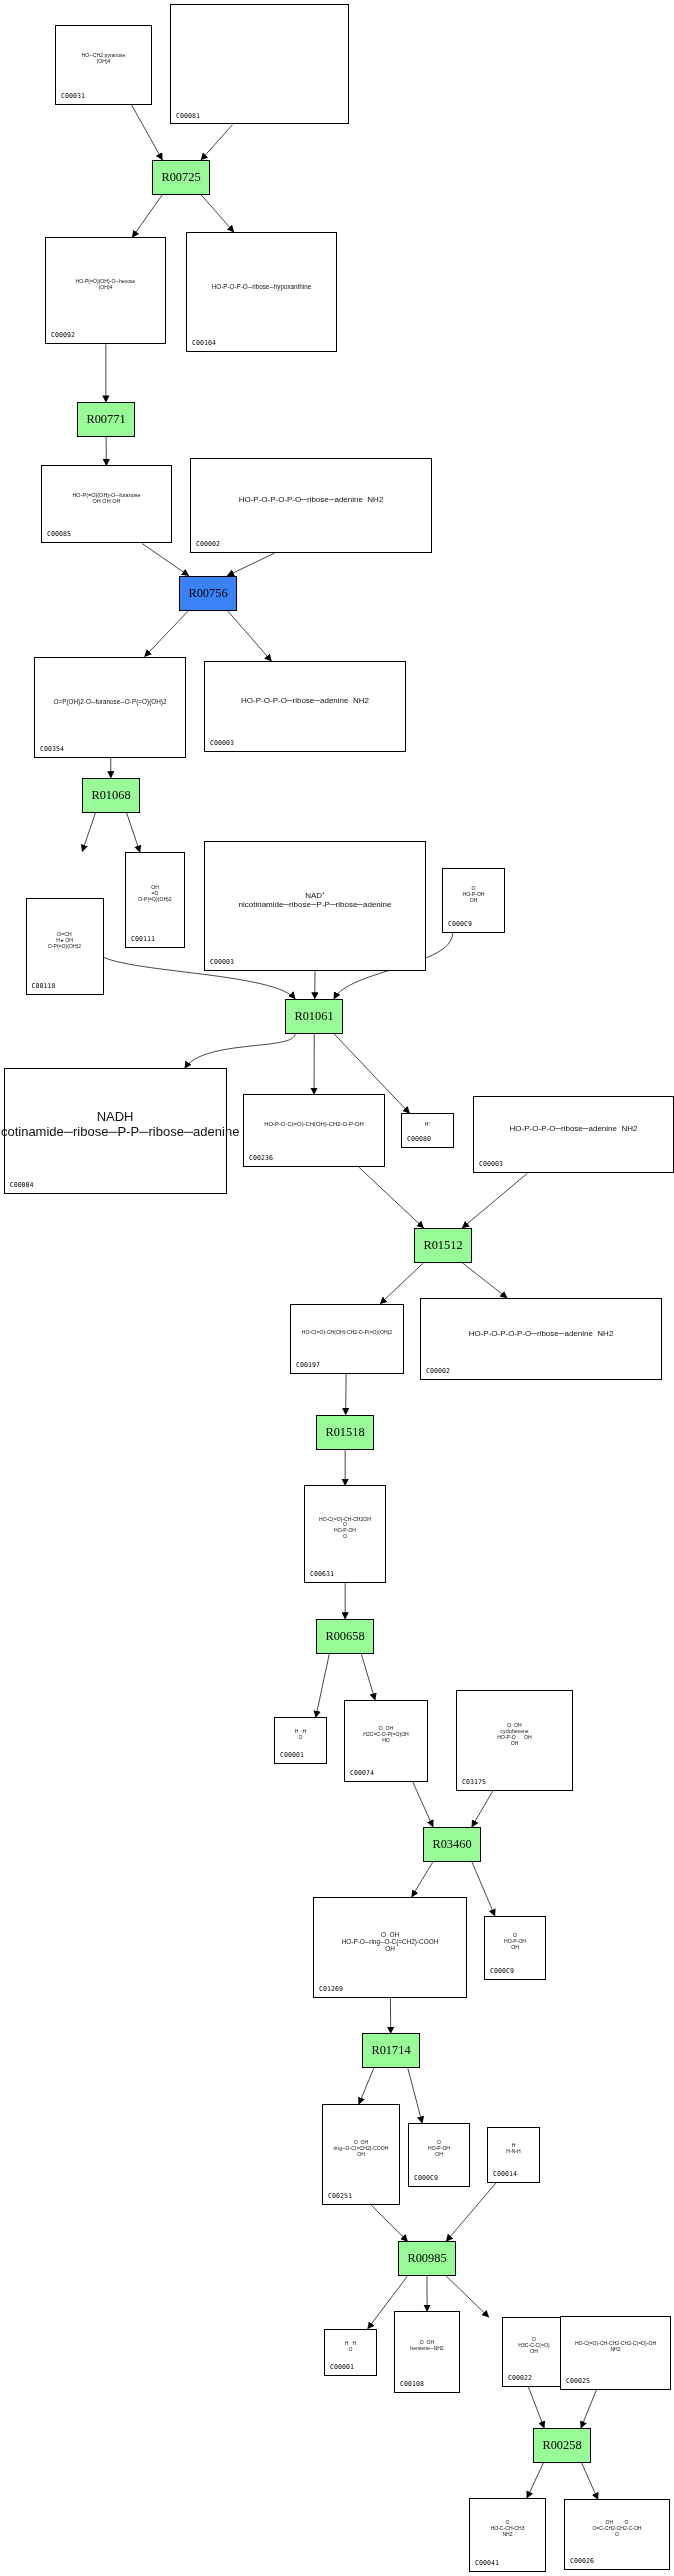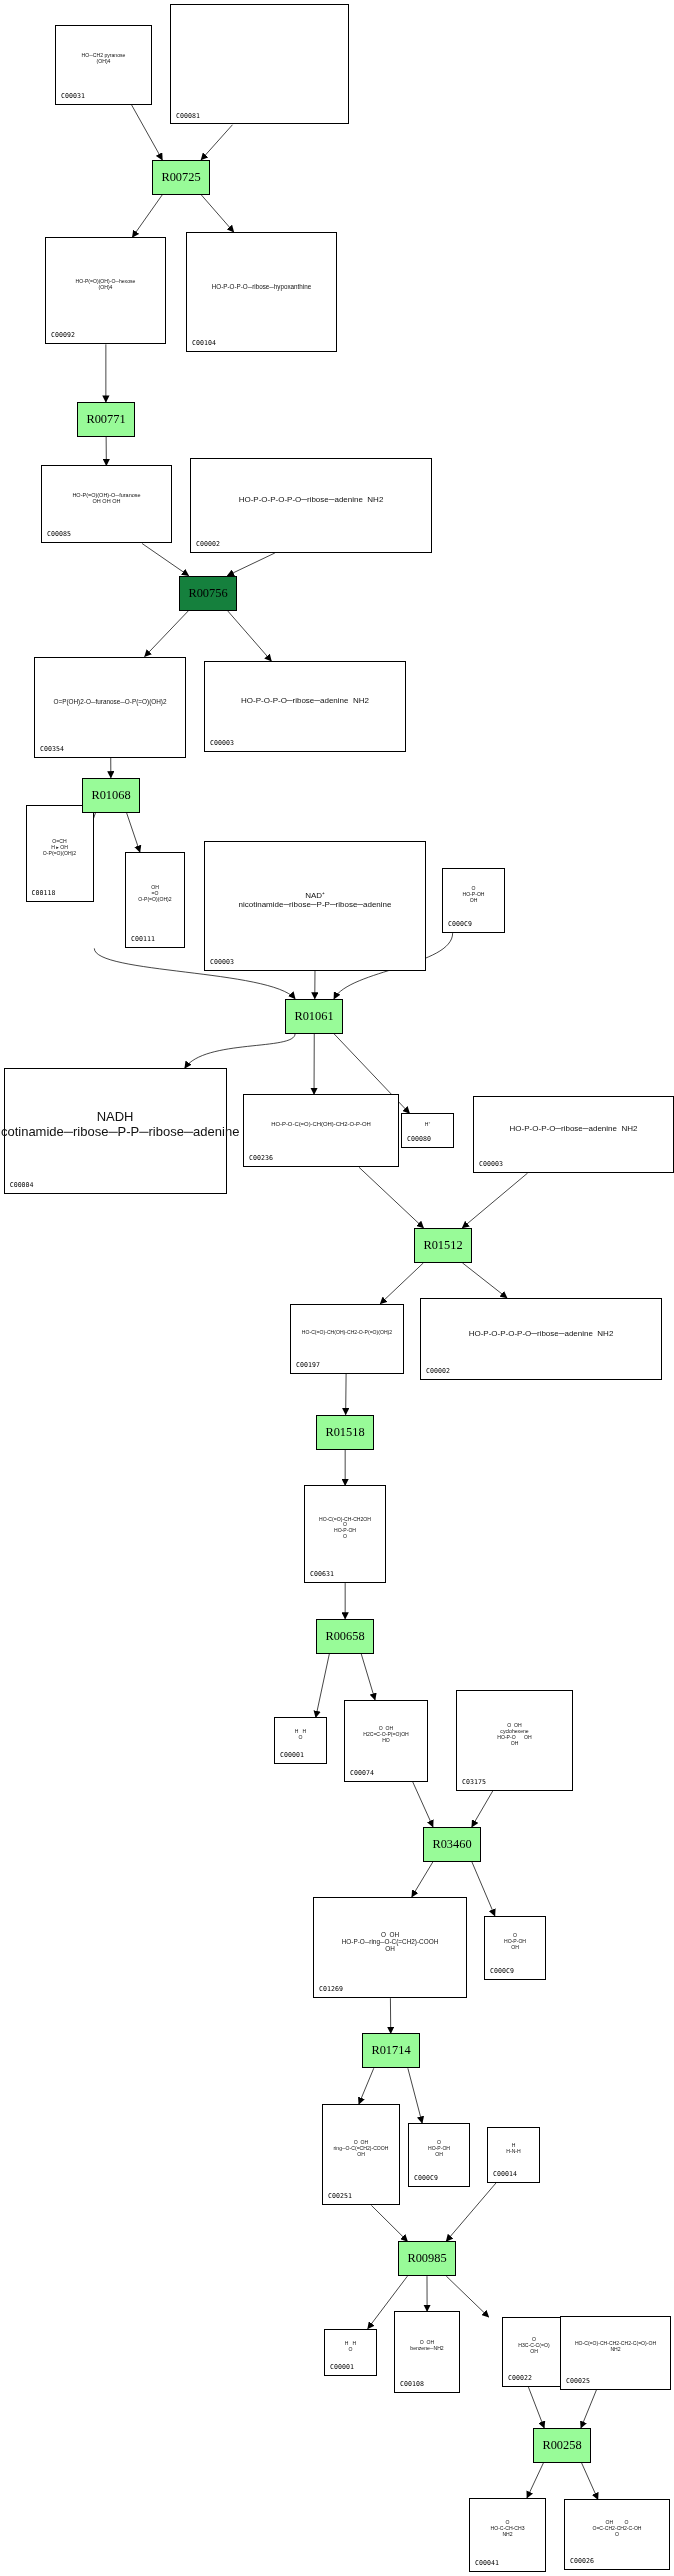--- a/index.html
+++ b/index.html
@@ -93,21 +93,21 @@
       <div class="cid">C00002</div>
     </div>
     <div class="cbox" style="left: 34px; top: 657px; width: 152px; height: 101px;">
       <div class="struct" style="font-size: 6.4px;">O=P(OH)2-O─furanose─O-P(=O)(OH)2</div>
       <div class="cid">C00354</div>
     </div>
     <div class="cbox" style="left: 204px; top: 661px; width: 202px; height: 91px;">
       <div class="struct" style="font-size: 8px;">HO-P-O-P-O─ribose─adenine  NH2</div>
       <div class="cid">C00003</div>
     </div>
-    <div class="cbox" style="left: 25.5px; top: 805px; width: 68px; height: 97px; padding-left: 28px;">
+    <div class="cbox" style="left: 25.5px; top: 898px; width: 78px; height: 97px; padding-left: 28px;">
       <div class="struct" style="font-size: 5.1px;">O=CH
 H ▸ OH
 O-P(=O)(OH)2</div>
       <div class="cid">C00118</div>
     </div>
     <div class="cbox" style="left: 125px; top: 852px; width: 60px; height: 96px;">
       <div class="struct" style="font-size: 5.1px;">OH
 =O
 O-P(=O)(OH)2</div>
       <div class="cid">C00111</div>
@@ -121,21 +121,21 @@
       <div class="struct" style="font-size: 5.1px;">O
 HO-P-OH
 OH</div>
       <div class="cid">C000C9</div>
     </div>
     <div class="cbox" style="left: 3.6px; top: 1068px; width: 223px; height: 126px;">
       <div class="struct" style="font-size: 13px;">NADH
 nicotinamide─ribose─P-P─ribose─adenine</div>
       <div class="cid">C00004</div>
     </div>
-    <div class="cbox" style="left: 243px; top: 1094px; width: 156px; height: 73px;">
+    <div class="cbox" style="left: 243px; top: 1094px; width: 142px; height: 73px;">
       <div class="struct" style="font-size: 5.9px;">HO-P-O-C(=O)-CH(OH)-CH2-O-P-OH</div>
       <div class="cid">C00236</div>
     </div>
     <div class="cbox" style="left: 401px; top: 1113px; width: 53px; height: 35px;">
       <div class="struct" style="font-size: 5.1px;">H⁺</div>
       <div class="cid">C00080</div>
     </div>
     <div class="cbox" style="left: 473px; top: 1096px; width: 201px; height: 77px;">
       <div class="struct" style="font-size: 8px;">HO-P-O-P-O─ribose─adenine  NH2</div>
       <div class="cid">C00003</div>
@@ -230,21 +230,21 @@
       <div class="cid">C00041</div>
     </div>
     <div class="cbox" style="left: 564px; top: 2499px; width: 106px; height: 71px;">
       <div class="struct" style="font-size: 5.1px;">OH        O
 O=C-CH2-CH2-C-OH
 O</div>
       <div class="cid">C00026</div>
     </div>
     <div class="rbox" style="background: rgb(152, 251, 152); left: 152px; top: 160px;">R00725</div>
     <div class="rbox" style="background: rgb(152, 251, 152); left: 77px; top: 402px;">R00771</div>
-    <div class="rbox" style="background: #15803d; left: 179px; top: 576px;">R00756</div>
+    <div class="rbox" style="background: #3b82f6; left: 179px; top: 576px;">R00756</div>
     <div class="rbox" style="background: rgb(152, 251, 152); left: 82px; top: 778px;">R01068</div>
     <div class="rbox" style="background: rgb(152, 251, 152); left: 285px; top: 999px;">R01061</div>
     <div class="rbox" style="background: rgb(152, 251, 152); left: 414px; top: 1228px;">R01512</div>
     <div class="rbox" style="background: rgb(152, 251, 152); left: 316px; top: 1415px;">R01518</div>
     <div class="rbox" style="background: rgb(152, 251, 152); left: 316px; top: 1619px;">R00658</div>
     <div class="rbox" style="background: rgb(152, 251, 152); left: 423px; top: 1827px;">R03460</div>
     <div class="rbox" style="background: rgb(152, 251, 152); left: 362px; top: 2033px;">R01714</div>
     <div class="rbox" style="background: rgb(152, 251, 152); left: 398px; top: 2241px;">R00985</div>
     <div class="rbox" style="background: rgb(152, 251, 152); left: 533px; top: 2428px;">R00258</div>
   </div>

